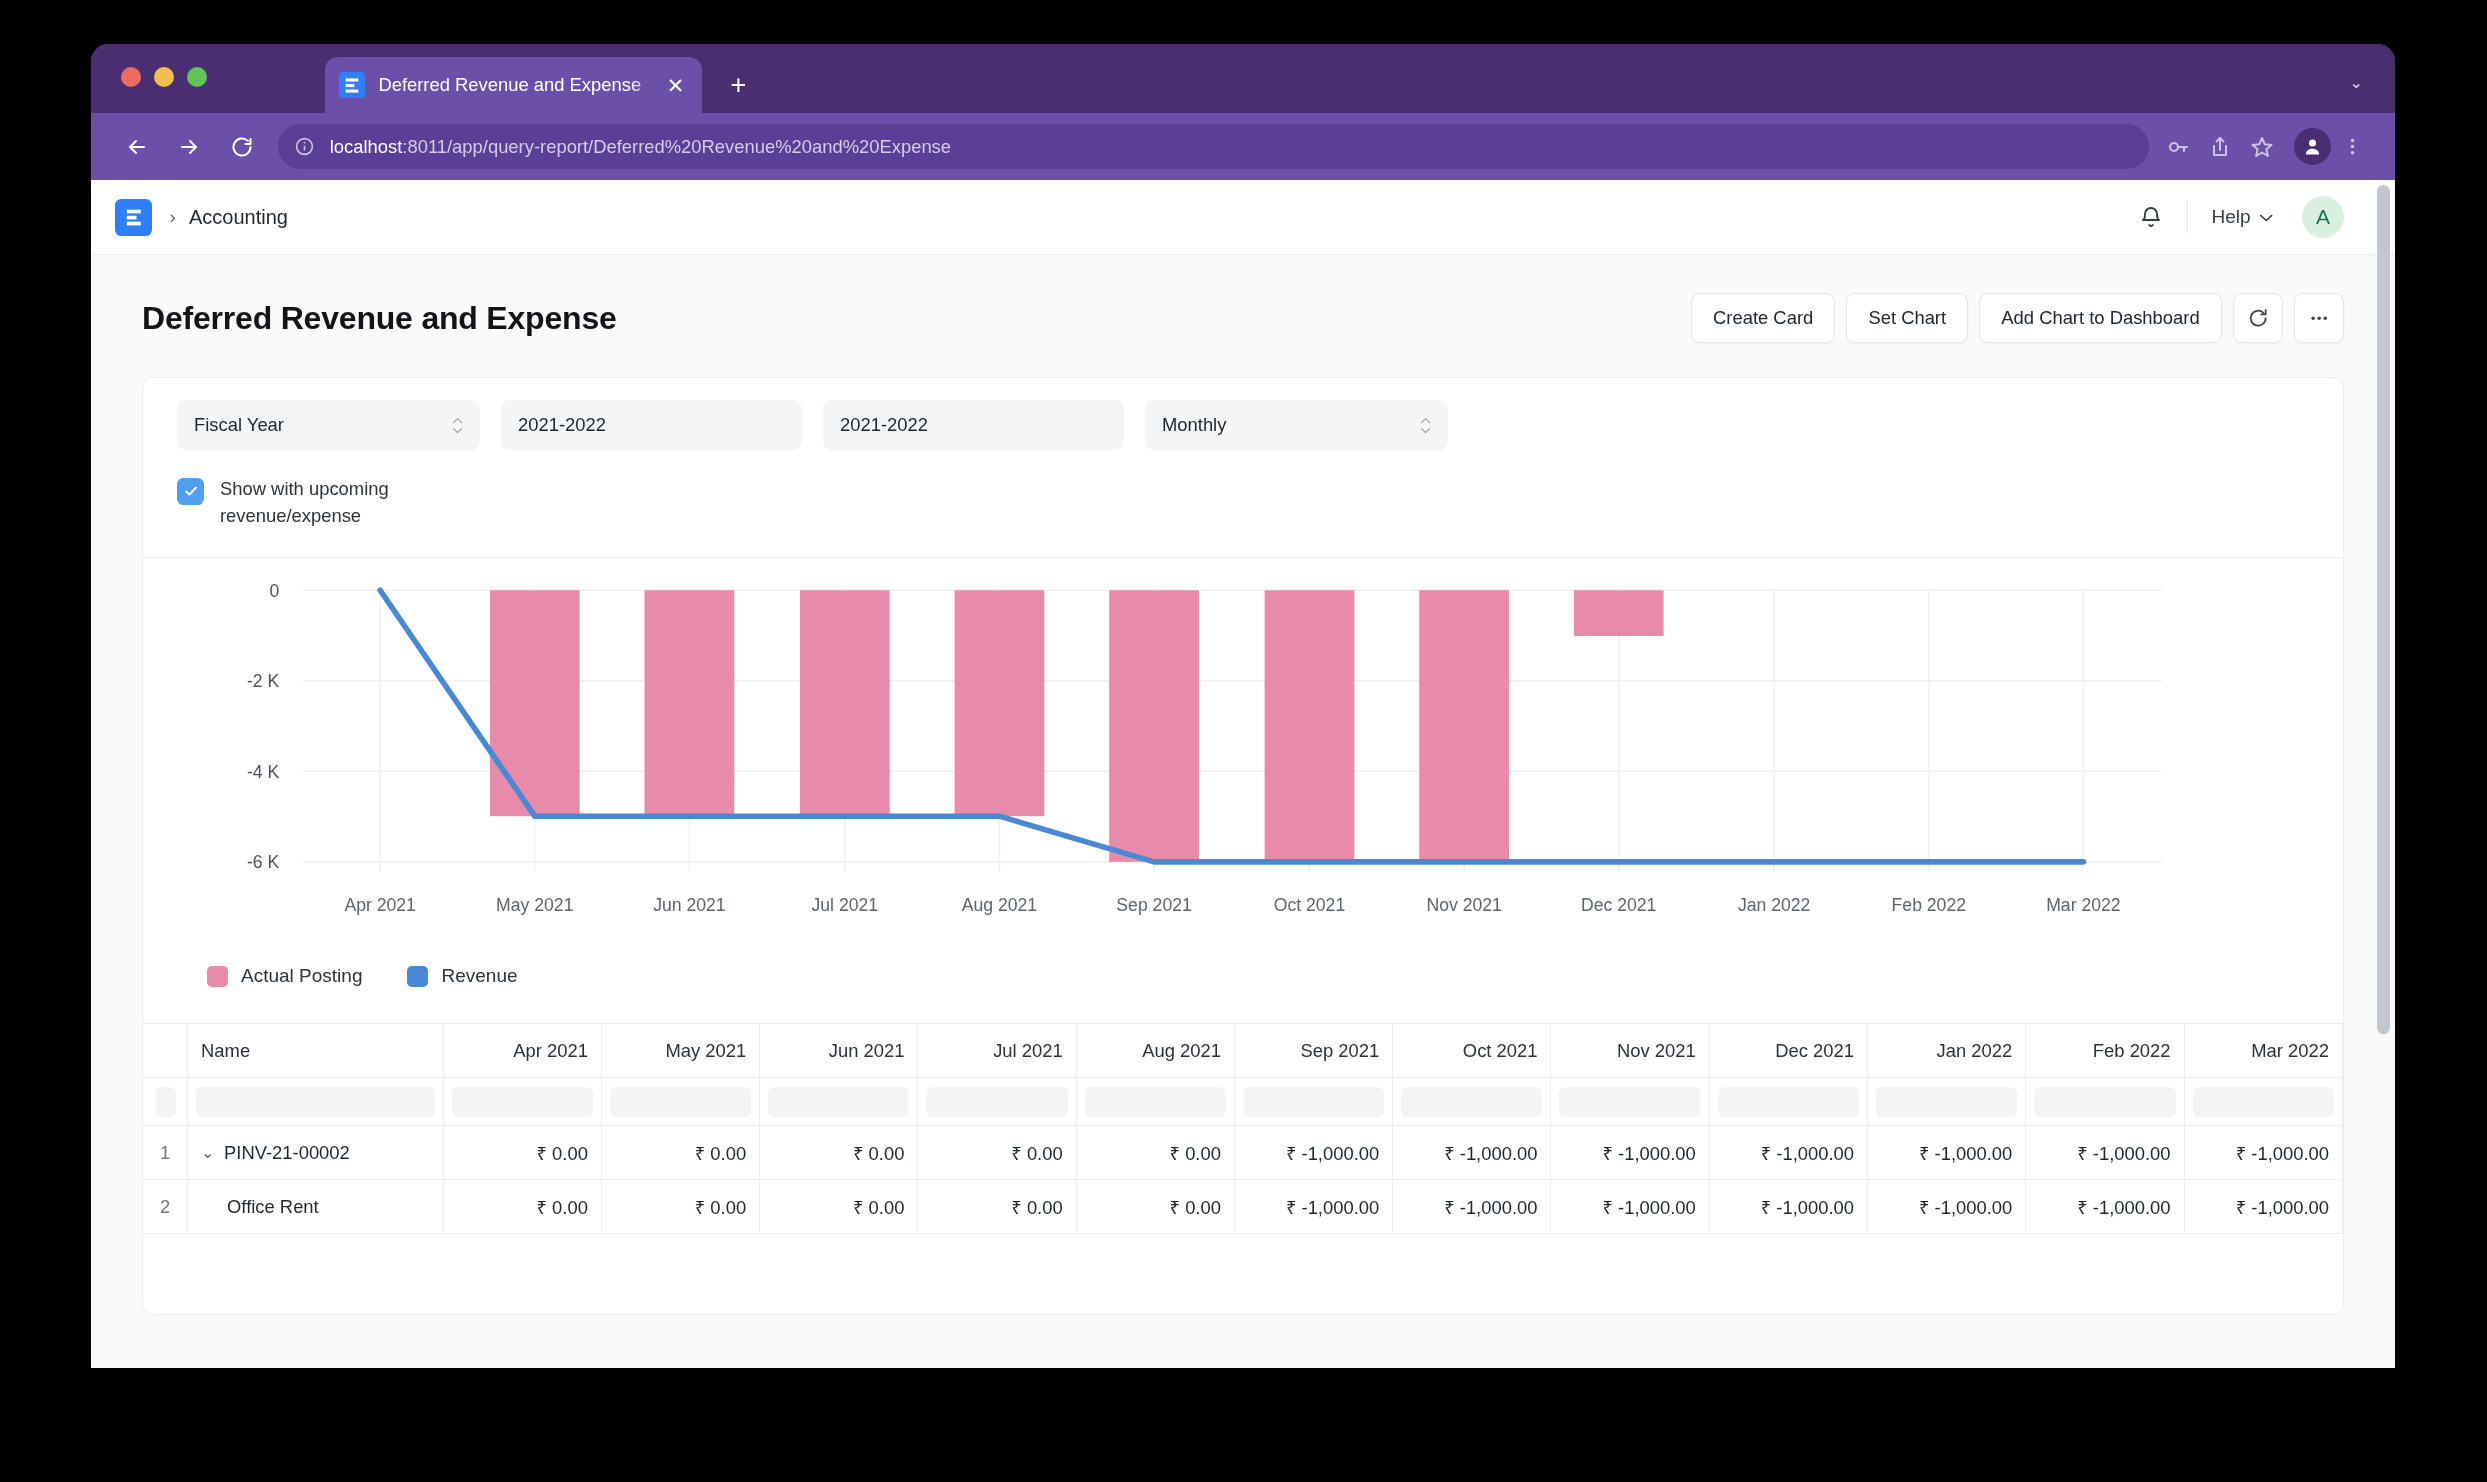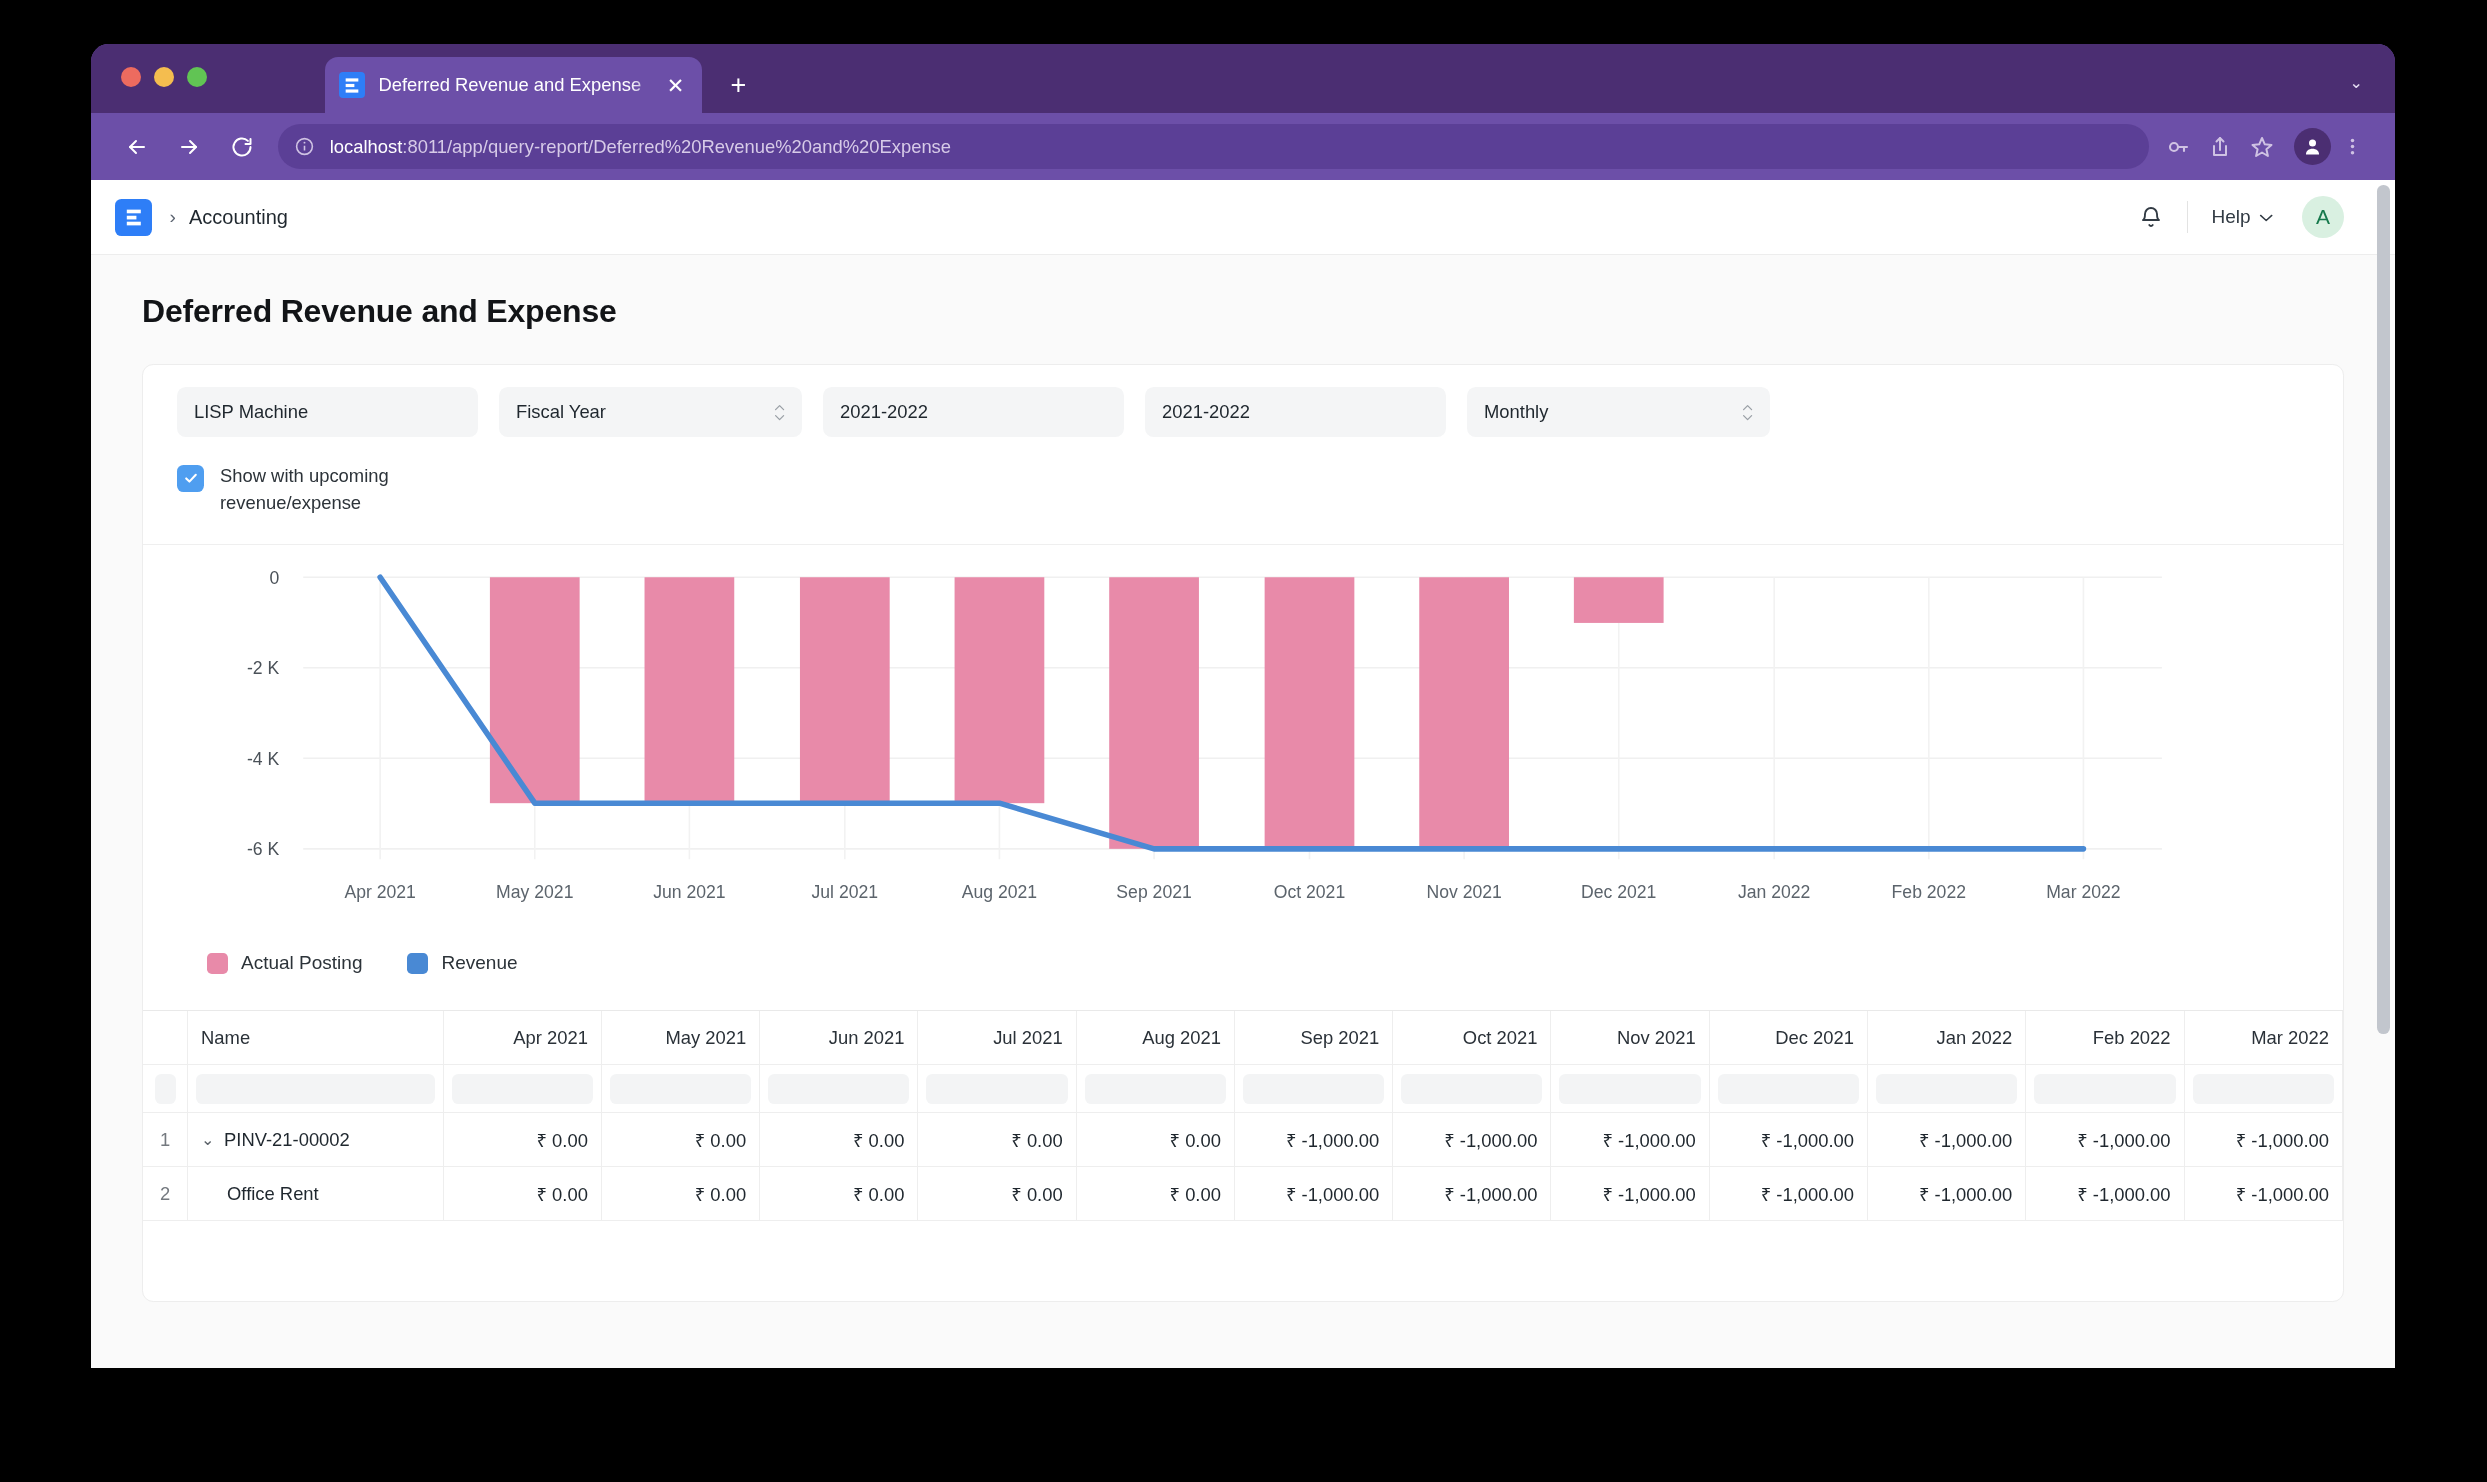--- a/index.html
+++ b/index.html
@@ -421,30 +421,45 @@
           <svg width="14.4" height="9.6" viewBox="0 0 18 12" fill="none" stroke="#323b44" stroke-width="1.8" stroke-linecap="round" stroke-linejoin="round">
               <polyline points="2,3 9,9.5 16,3"></polyline>
             </svg>
         </span>
       </div>
       <div id="user-avatar">A</div>
     </div>
 
     <div id="page-head">
       <div id="page-title">Deferred Revenue and Expense</div>
+      <div id="page-actions">
+        <div class="action-btn">Create Card</div>
+        <div class="action-btn">Set Chart</div>
+        <div class="action-btn">Add Chart to Dashboard</div>
+        <div class="action-btn action-icon-btn">
+          <svg width="22.4" height="22.4" viewBox="0 0 24 24" fill="none" stroke="#3c444d" stroke-width="1.9" stroke-linecap="round" stroke-linejoin="round">
+              <path d="M20 12a8 8 0 1 1-2.4-5.7"></path>
+              <polyline points="20,3.2 20,8 15.2,8"></polyline>
+            </svg>
+        </div>
+        <div class="action-btn action-icon-btn">
+          <svg width="22.4" height="22.4" viewBox="0 0 24 24" fill="#3c444d">
+              <circle cx="5.5" cy="12" r="1.9"></circle>
+              <circle cx="12" cy="12" r="1.9"></circle>
+              <circle cx="18.5" cy="12" r="1.9"></circle>
+            </svg>
+        </div>
+      </div>
     </div>
 
     <div id="report-card">
 
       <div id="filter-area">
         <div id="filter-row">
 
-          <div class="filter-field filter-w1">
-            <span class="filter-label">LISP Machine</span>
-          </div>
 
           <div class="filter-field filter-w2">
             <span class="filter-label">Fiscal Year</span>
             <span class="select-arrows">
               <svg width="11.2" height="7.2" viewBox="0 0 14 9" fill="none" stroke="#9aa0a6" stroke-width="1.6" stroke-linecap="round" stroke-linejoin="round">
                   <polyline points="2,7 7,2 12,7"></polyline>
                 </svg>
               <svg width="11.2" height="7.2" viewBox="0 0 14 9" fill="none" stroke="#9aa0a6" stroke-width="1.6" stroke-linecap="round" stroke-linejoin="round">
                   <polyline points="2,2 7,7 12,2"></polyline>
                 </svg>

